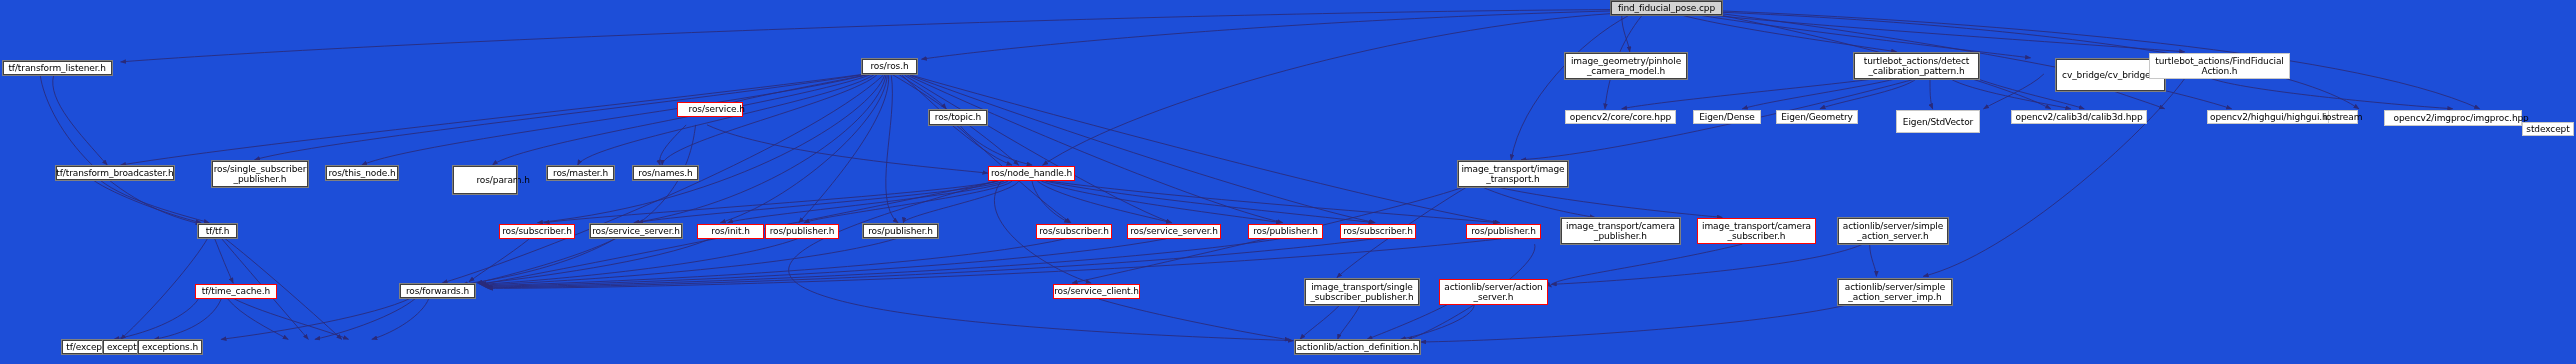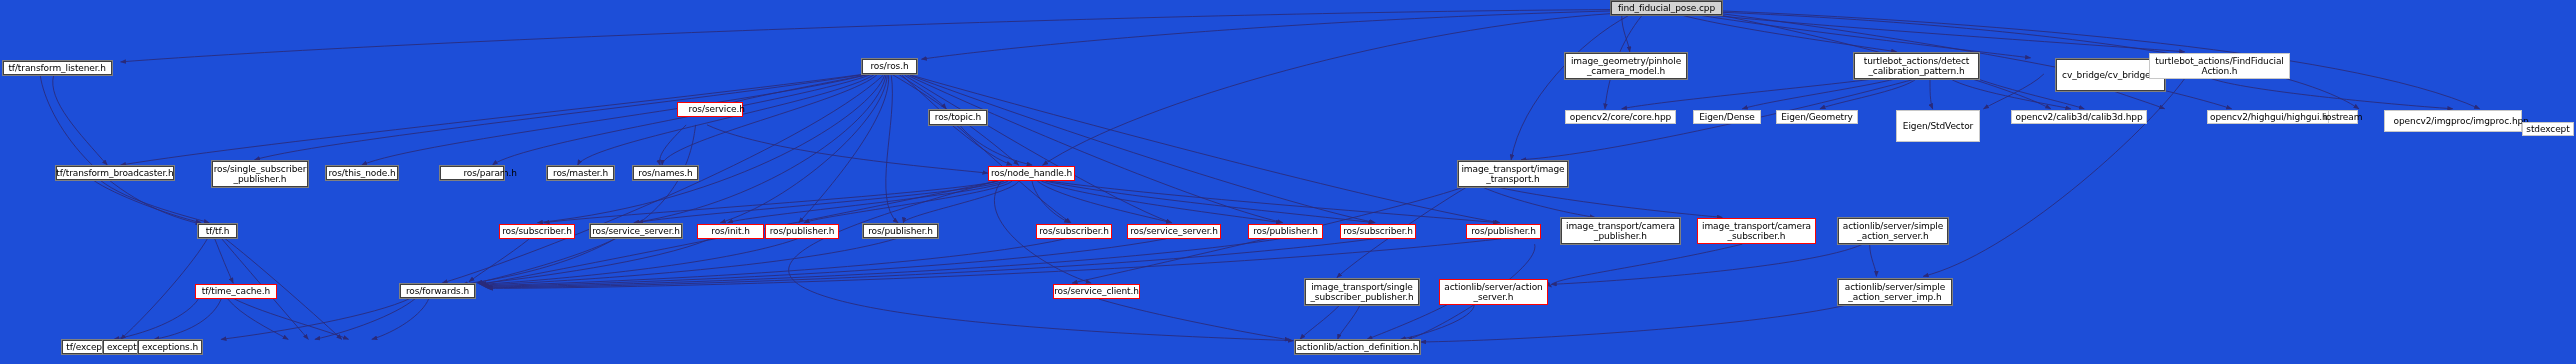--- a/index.html
+++ b/index.html
@@ -181,35 +181,35 @@
     <div class="node" style="left: 1565px; top: 53px; width: 122px; height: 25.5px;">image_geometry/pinhole
 _camera_model.h</div>
     <div class="node" style="left: 1854px; top: 53px; width: 125px; height: 25.5px;">turtlebot_actions/detect
 _calibration_pattern.h</div>
     <div class="node" style="left: 2020px; top: 59px; width: 109px; height: 32px; margin-left: 36px;">cv_bridge/cv_bridge.h</div>
     <div class="node plain" style="left: 2149px; top: 53px; width: 141px; height: 25.5px;">turtlebot_actions/FindFiducial
 Action.h</div>
     <div class="node plain" style="left: 1565px; top: 110px; width: 111px; height: 14px;">opencv2/core/core.hpp</div>
     <div class="node plain" style="left: 1693px; top: 110px; width: 68px; height: 14px;">Eigen/Dense</div>
     <div class="node plain" style="left: 1776px; top: 110px; width: 82px; height: 14px;">Eigen/Geometry</div>
-    <div class="node plain" style="left: 1896px; top: 110px; width: 84px; height: 32px;">Eigen/StdVector</div>
+    <div class="node plain" style="left: 1896px; top: 110px; width: 84px; height: 23px;">Eigen/StdVector</div>
     <div class="node plain" style="left: 2011px; top: 110px; width: 136px; height: 14px;">opencv2/calib3d/calib3d.hpp</div>
     <div class="node plain" style="left: 2207px; top: 110px; width: 135px; height: 14px;">opencv2/highgui/highgui.hpp</div>
-    <div class="node plain" style="left: 2384px; top: 110px; width: 138px; height: 22px; padding-left: 19px;">opencv2/imgproc/imgproc.hpp</div>
+    <div class="node plain" style="left: 2384px; top: 110px; width: 138px; height: 16px; padding-left: 19px;">opencv2/imgproc/imgproc.hpp</div>
     <div class="node plain" style="left: 2328px; top: 110px; width: 30px; height: 14px;">iostream</div>
     <div class="node plain" style="left: 2522px; top: 110px; width: 52px; height: 14px; margin-top: 12px;">stdexcept</div>
     <div class="node red" style="left: 677px; top: 102px; width: 66px; height: 14.7px; padding-left: 16px;">ros/service.h</div>
     <div class="node" style="left: 929px; top: 110px; width: 58px; height: 14.7px;">ros/topic.h</div>
     <div class="node" style="left: 1458px; top: 161px; width: 110px; height: 25.5px;">image_transport/image
 _transport.h</div>
     <div class="node" style="left: 56px; top: 166px; width: 118px; height: 14px;">tf/transform_broadcaster.h</div>
     <div class="node" style="left: 212px; top: 161px; width: 96px; height: 25.5px;">ros/single_subscriber
 _publisher.h</div>
     <div class="node" style="left: 326px; top: 166px; width: 72px; height: 14px;">ros/this_node.h</div>
-    <div class="node" style="left: 440px; top: 166px; width: 64px; height: 14px; padding-left: 39px;">ros/param.h</div>
+    <div class="node" style="left: 453px; top: 166px; width: 64px; height: 28px; padding-left: 39px;">ros/param.h</div>
     <div class="node" style="left: 547px; top: 166px; width: 67px; height: 14px;">ros/master.h</div>
     <div class="node" style="left: 633px; top: 166px; width: 65px; height: 14px;">ros/names.h</div>
     <div class="node red" style="left: 988px; top: 166px; width: 87px; height: 14.7px;">ros/node_handle.h</div>
     <div class="node" style="left: 198px; top: 224px; width: 39px; height: 14px;">tf/tf.h</div>
     <div class="node red" style="left: 499px; top: 224px; width: 76px; height: 14.7px;">ros/subscriber.h</div>
     <div class="node" style="left: 590px; top: 224px; width: 92px; height: 14px;">ros/service_server.h</div>
     <div class="node red" style="left: 697px; top: 224px; width: 67px; height: 14.7px;">ros/init.h</div>
     <div class="node red" style="left: 765px; top: 224px; width: 74px; height: 14.7px;">ros/publisher.h</div>
     <div class="node" style="left: 863px; top: 224px; width: 75px; height: 14px;">ros/publisher.h</div>
     <div class="node red" style="left: 1036px; top: 224px; width: 76px; height: 14.7px;">ros/subscriber.h</div>

